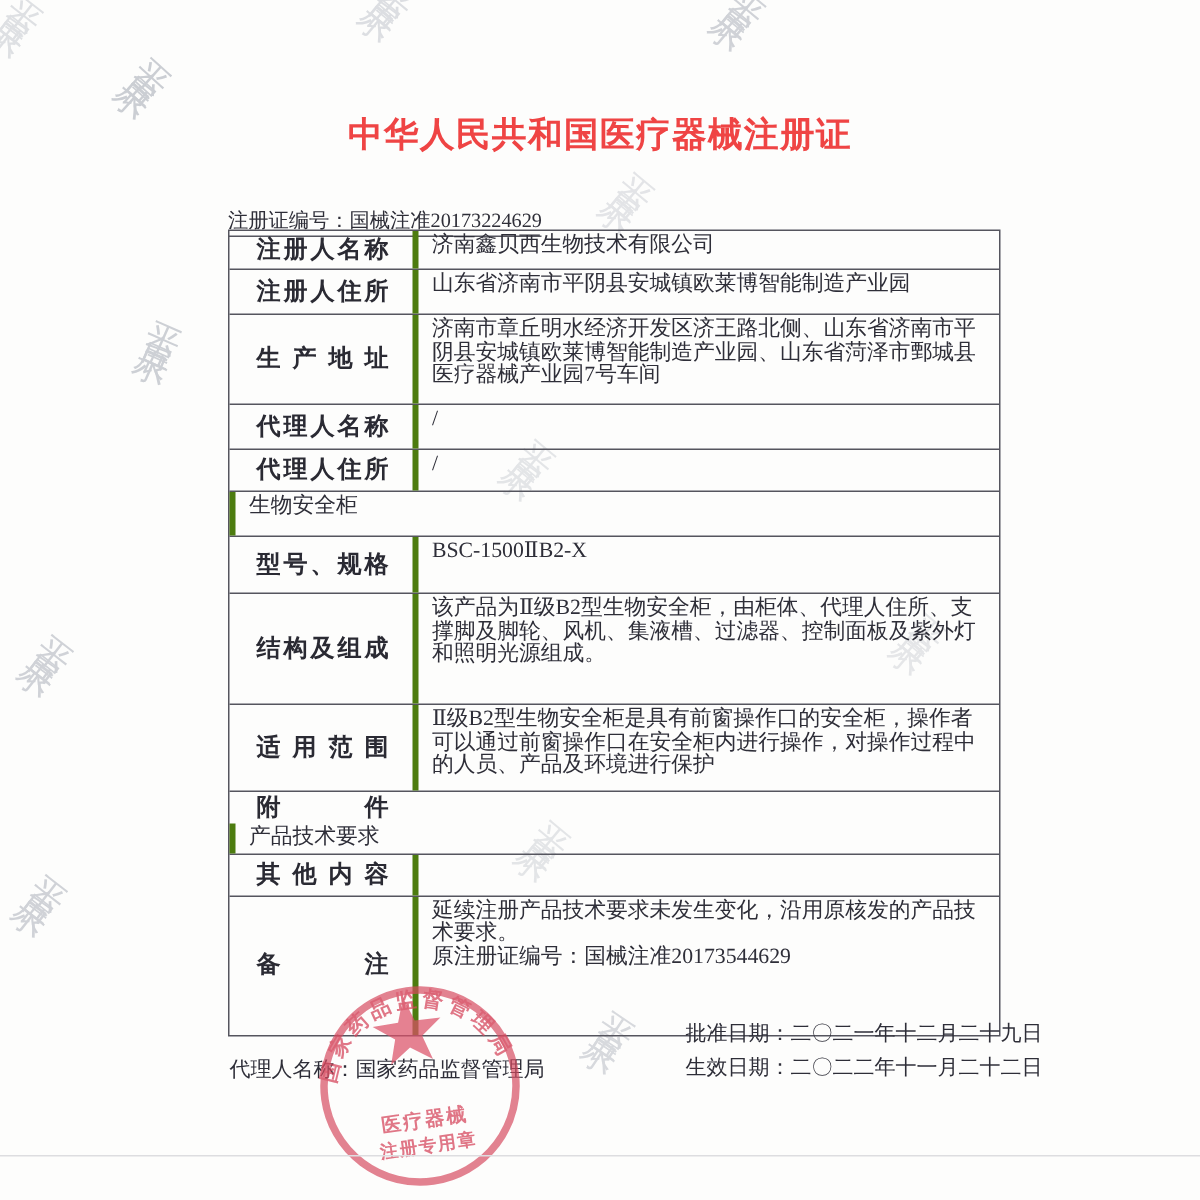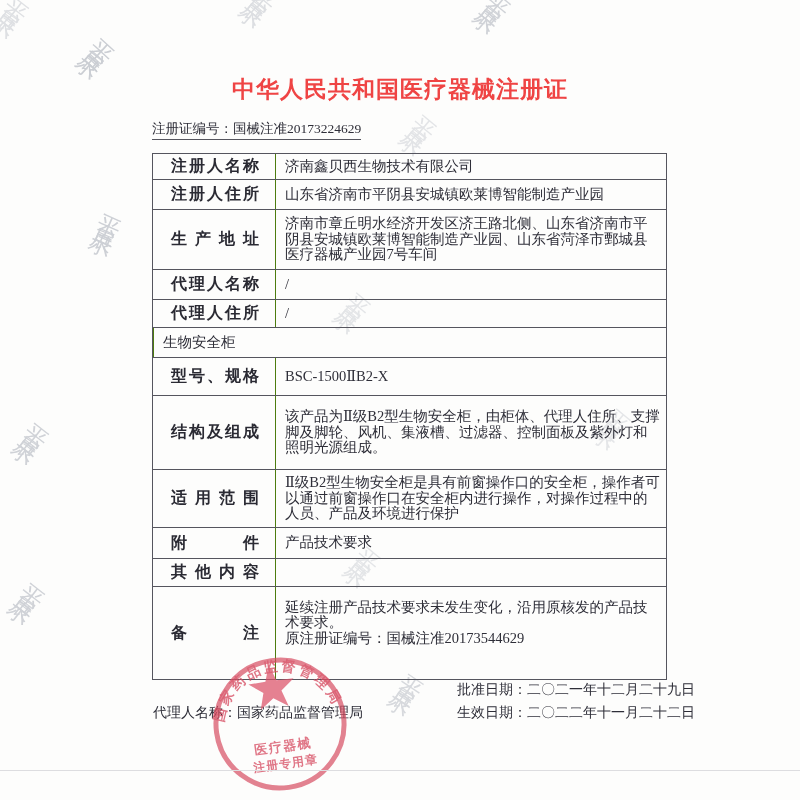--- a/index.html
+++ b/index.html
@@ -7,50 +7,50 @@
     position:relative;width:800px;height:800px;overflow:hidden;
     background:#fdfdfc;color:#2e2e38;
     font-family:"Liberation Serif","DejaVu Serif",serif;
   }
   
   .title{
     position:absolute;top:74px;left:0;right:0;text-align:center;
     font-size:23px;font-weight:bold;letter-spacing:1px;color:#ef4444;
   }
   .regline{
-    position:absolute;left:152px;top:120px;font-size:13.5px;
+    position:absolute;left:152px;top:138px;font-size:13.5px;
     border-bottom:1px solid #55555e;padding-bottom:1px;white-space:nowrap;
   }
   
   .cert-table{
     position:absolute;left:152px;top:153px;width:515px;
     border:1px solid #55555e;box-sizing:border-box;
   }
   .trow{display:flex;border-bottom:1px solid #55555e;box-sizing:border-box;}
   .trow:last-child{border-bottom:none;}
   .lcell{
     width:122px;box-sizing:border-box;padding:0 16px 0 18px;
     display:flex;align-items:center;font-weight:bold;font-size:16px;color:#2a2a33;justify-content:center;
   }
   .lcell .jspread{width:100%;text-align:justify;text-align-last:justify;}
   .vcell{
-    flex:1;border-left:1px solid #4d7c0f;box-sizing:border-box;
-    padding:2px 6px 2px 9px;display:flex;flex-direction:column;justify-content:center;
+    flex:1;border-left:4px solid #4d7c0f;box-sizing:border-box;
+    padding:2px 6px 2px 9px;display:flex;flex-direction:column;
     font-size:14.5px;line-height:15.5px;
   }
   .trow:nth-child(1){min-height:26px;}
   .trow:nth-child(2){min-height:30px;}
   .trow:nth-child(3){min-height:60px;}
   .trow:nth-child(4){min-height:30px;}
   .trow:nth-child(5){min-height:28px;}
   .trow:nth-child(6){min-height:30px;}
   .trow:nth-child(7){min-height:38px;}
   .trow:nth-child(8){min-height:74px;}
   .trow:nth-child(9){min-height:58px;}
-  .trow:nth-child(10){min-height:31px;}
+  .trow:nth-child(10){min-height:31px;flex-direction:column;}
   .trow:nth-child(11){min-height:28px;}
   .trow:nth-child(12){min-height:92px;}
   .trow:nth-child(12) .vcell{padding-bottom:22px;}
   
   .dept{position:absolute;left:153px;top:704px;font-size:14px;white-space:nowrap;}
   .dates{position:absolute;left:457px;top:682px;font-size:14px;}
   .dateline{height:16px;line-height:16px;margin-bottom:7px;white-space:nowrap;}
   .scan-edge{position:absolute;left:0;right:0;top:770px;height:1px;background:#dddde0;}
   
   .wm{

